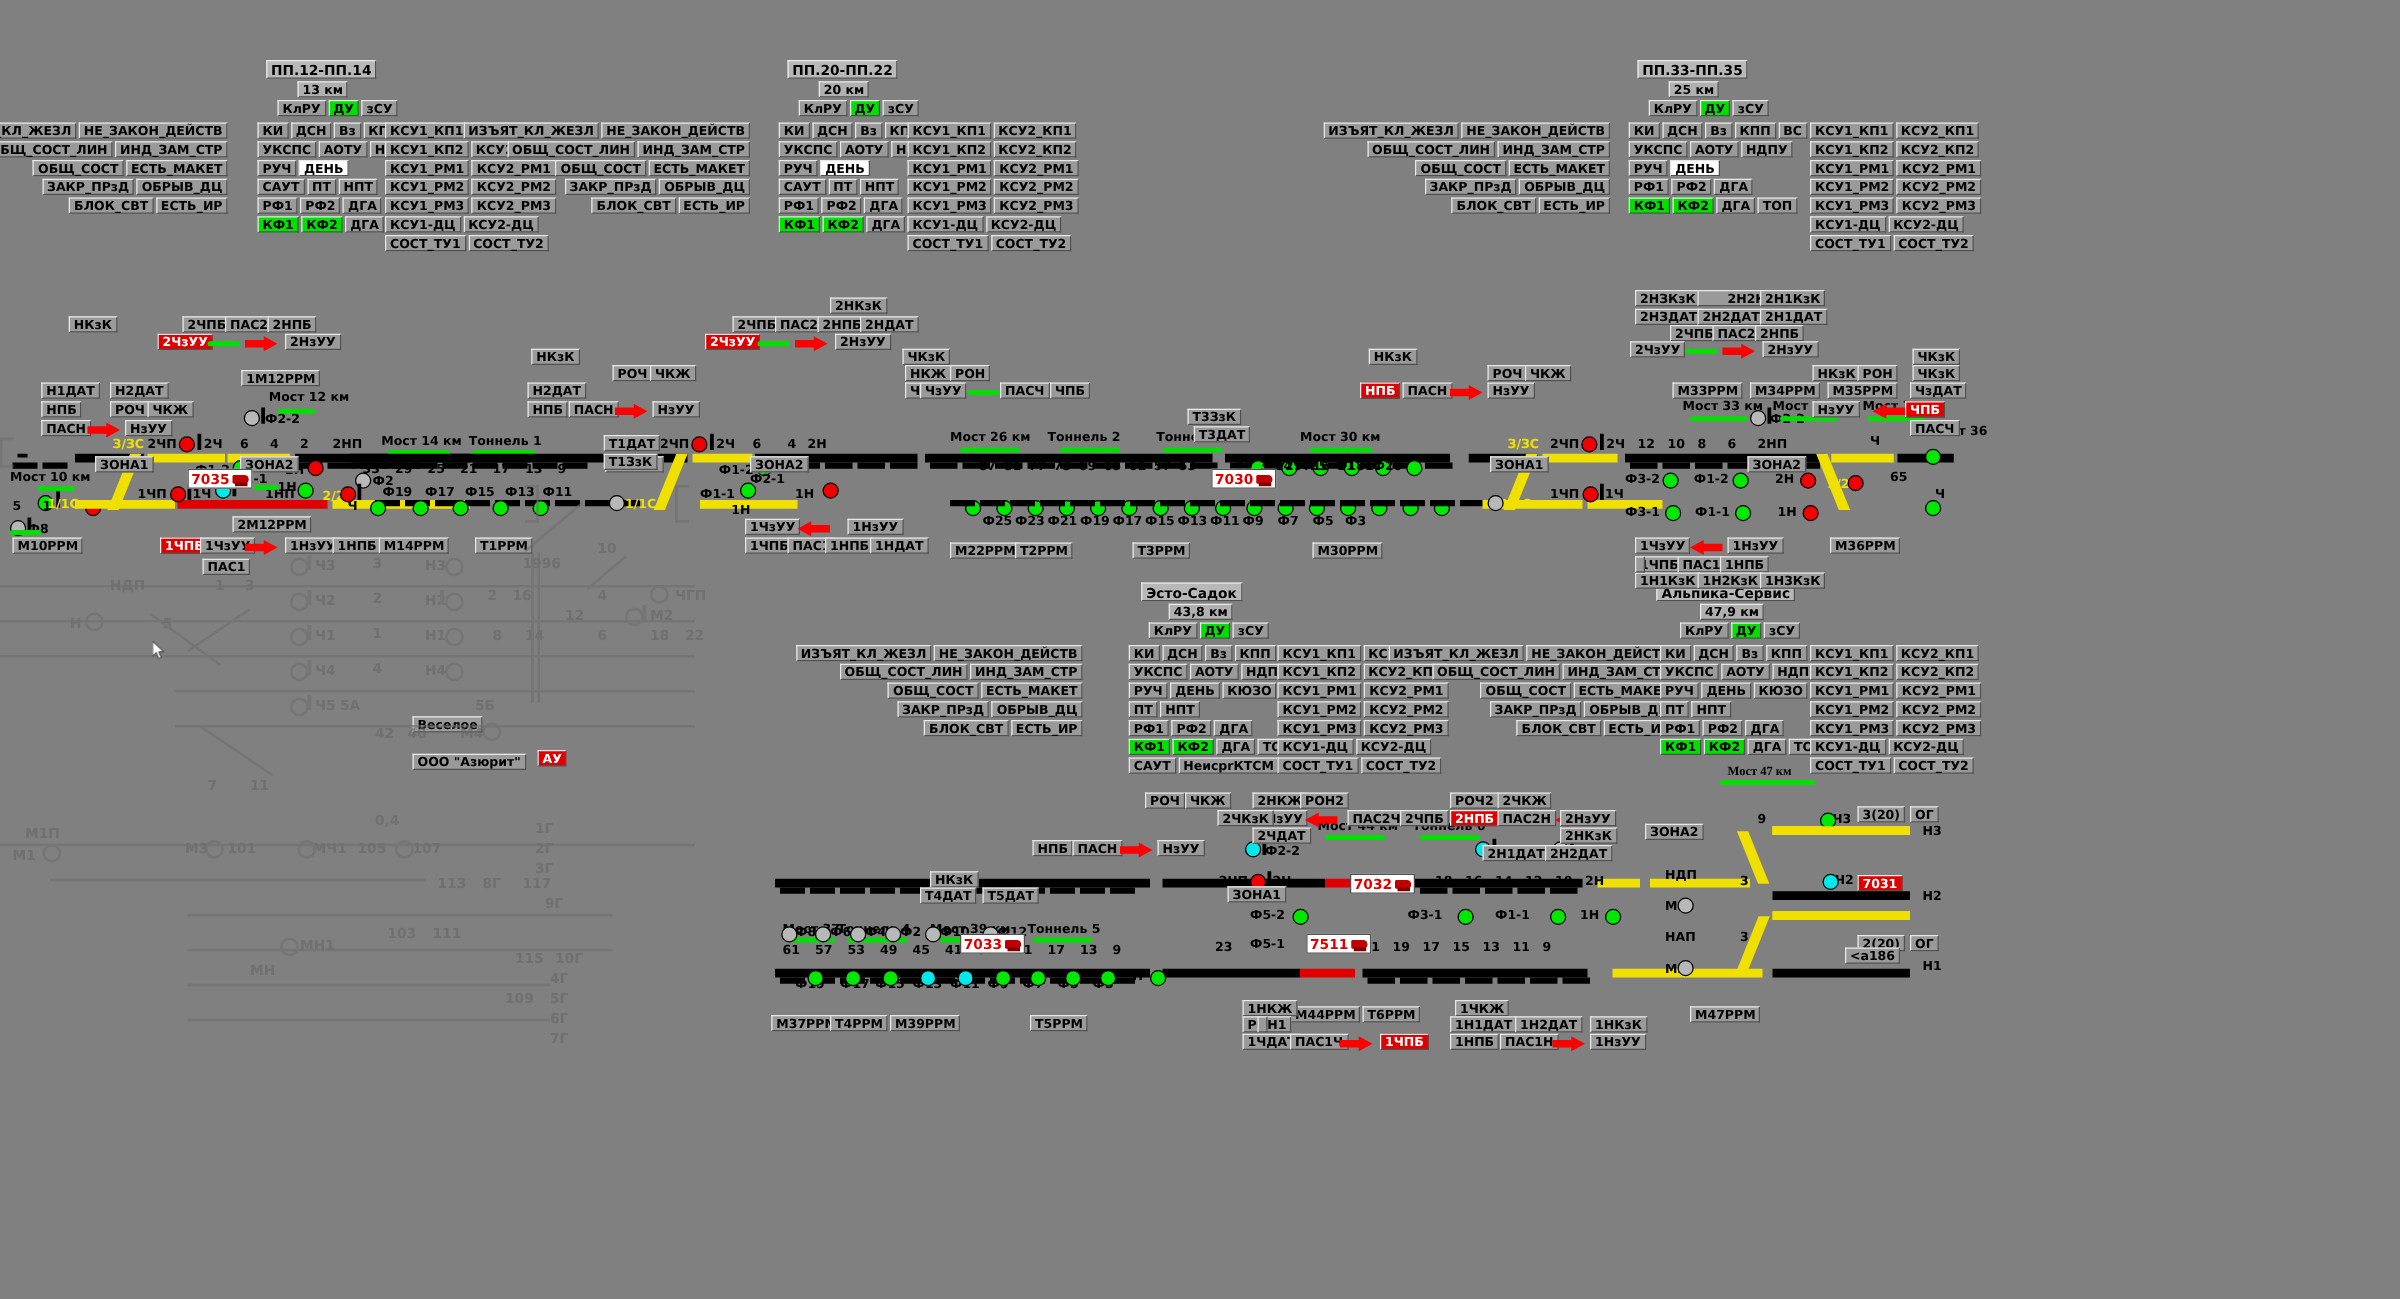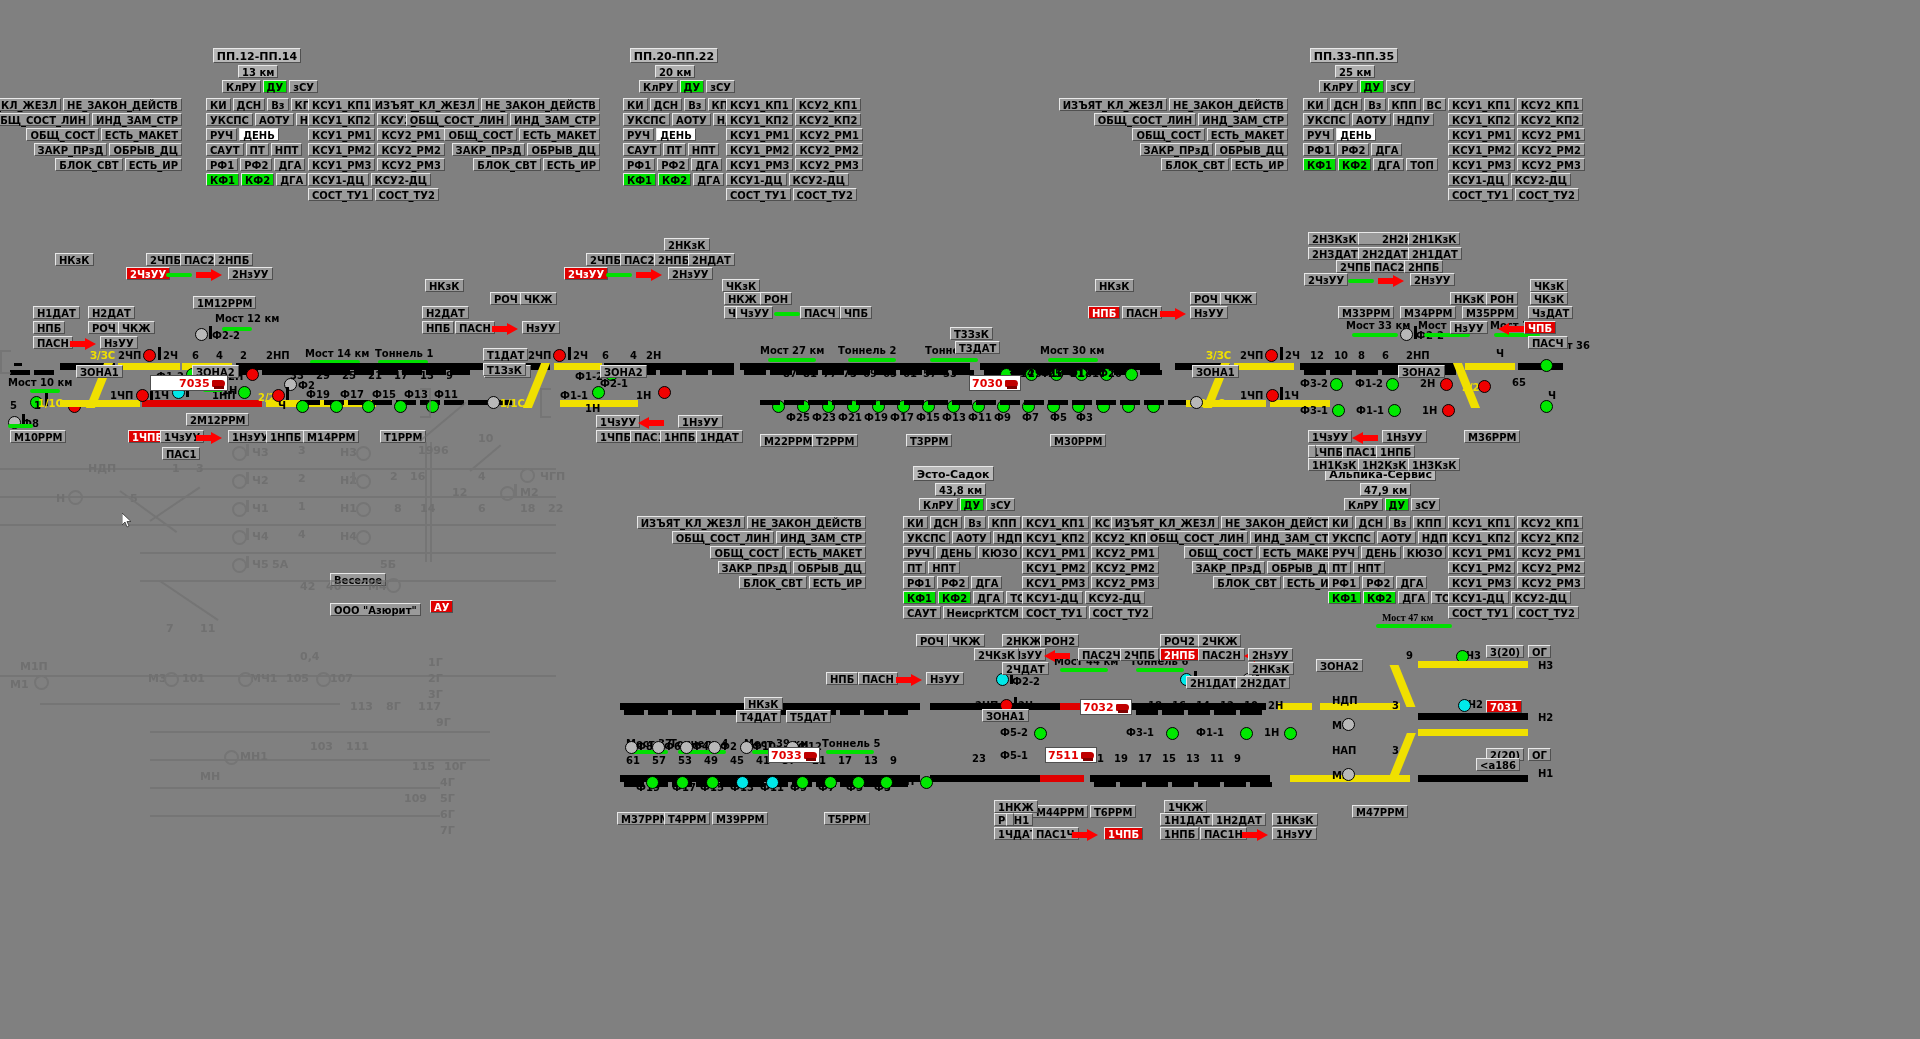--- a/index.html
+++ b/index.html
@@ -604,21 +604,21 @@
       <div class="txt y" style="left: 38px; top: 398px;">1/1С</div>
       <div class="txt" style="left: 10px; top: 400px;">5</div>
       <div class="txt" style="left: 34px; top: 400px;">1</div>
       <div class="cell" style="left: 10px; top: 430px;">М10РРМ</div>
       <div class="txt" style="left: 22px; top: 418px;">Ф8</div>
       <div class="lamp wh" style="left: 8px; top: 416px;"></div>
       <div class="mast" style="left: 22px; top: 414px;"></div>
       <div class="pill" style="left: 8px; top: 424px; width: 25px;"></div>
       <div class="cell" style="left: 76px; top: 365px;">ЗОНА1</div>
       <div class="cell" style="left: 192px; top: 365px;">ЗОНА2</div>
-      <div class="trainbadge" style="left: 150px; top: 375px; padding-left: 26px;">
+      <div class="trainbadge" style="left: 150px; top: 375px;">
         <span class="num">7035</span>
         <span class="loco"></span>
       </div>
       <div class="cell" style="left: 55px; top: 253px;">НКзК</div>
       <div class="cell" style="left: 33px; top: 306px;">Н1ДАТ</div>
       <div class="cell" style="left: 88px; top: 306px;">Н2ДАТ</div>
       <div class="cell" style="left: 33px; top: 321px;">НПБ</div>
       <div class="cell" style="left: 88px; top: 321px;">РОЧ</div>
       <div class="cell" style="left: 118px; top: 321px;">ЧКЖ</div>
       <div class="cell" style="left: 33px; top: 336px;">ПАСН</div>
@@ -753,21 +753,21 @@
       <div class="seg" style="left: 926px; top: 370px; width: 22px;"></div>
       <div class="seg" style="left: 952px; top: 370px; width: 22px;"></div>
       <div class="trk" style="left: 980px; top: 363px; width: 180px; height: 7px;"></div>
       <div class="seg" style="left: 984px; top: 370px; width: 22px;"></div>
       <div class="seg" style="left: 1010px; top: 370px; width: 22px;"></div>
       <div class="seg" style="left: 1036px; top: 370px; width: 22px;"></div>
       <div class="seg" style="left: 1062px; top: 370px; width: 22px;"></div>
       <div class="seg" style="left: 1088px; top: 370px; width: 22px;"></div>
       <div class="seg" style="left: 1114px; top: 370px; width: 22px;"></div>
       <div class="seg" style="left: 1140px; top: 370px; width: 22px;"></div>
-      <div class="txt" style="left: 760px; top: 345px;">Мост 27 км</div>
+      <div class="txt" style="left: 760px; top: 345px;">Мост 26 км</div>
       <div class="pill" style="left: 768px; top: 358px; width: 48px;"></div>
       <div class="txt" style="left: 838px; top: 345px;">Тоннель 2</div>
       <div class="pill" style="left: 848px; top: 358px; width: 48px;"></div>
       <div class="txt" style="left: 925px; top: 345px;">Тоннель 3</div>
       <div class="pill" style="left: 930px; top: 358px; width: 48px;"></div>
       <div class="txt" style="left: 1040px; top: 345px;">Мост 30 км</div>
       <div class="pill" style="left: 1048px; top: 358px; width: 50px;"></div>
       <div class="cell" style="left: 955px; top: 341px;">Т3ДАТ</div>
       <div class="cell" style="left: 950px; top: 327px;">Т3ЗзК</div>
       <div class="cell" style="left: 724px; top: 292px;">НКЖ</div>

